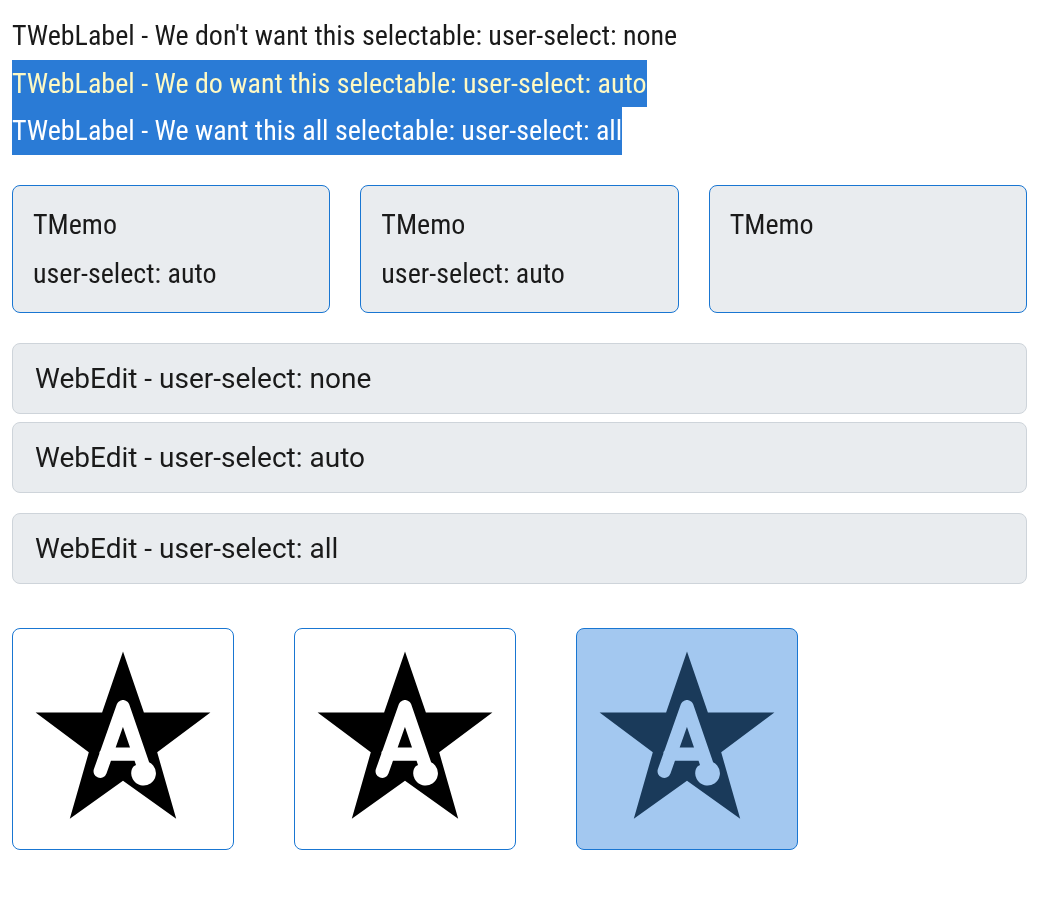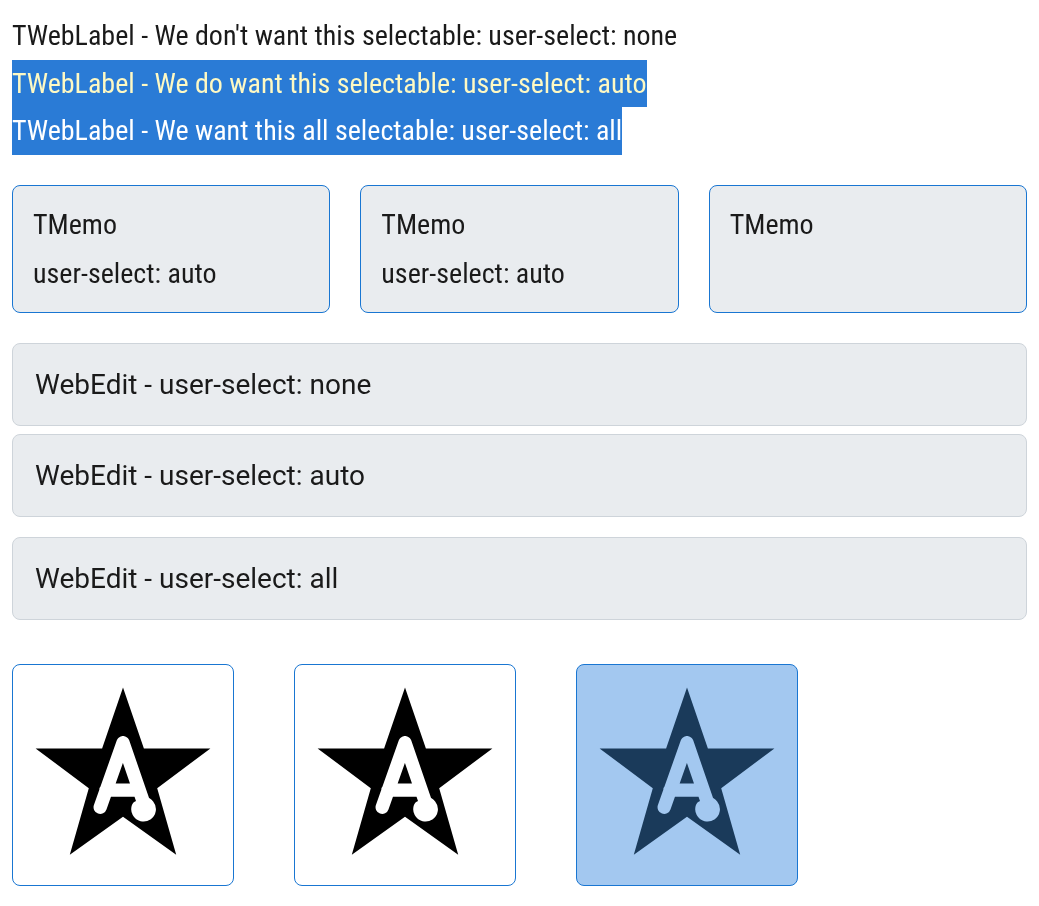--- a/index.html
+++ b/index.html
@@ -54,21 +54,21 @@
     .memo.none { user-select: none; }
     .memo.auto { user-select: auto; }
     .memo.all { user-select: all; }
     .edit-input {
       display: block;
       width: 100%;
       margin-top: 30px;
       border: 1px solid #ced4da;
       border-radius: 8px;
       background: #e9ecef;
-      padding: 24px 22px;
+      padding: 18px 22px;
       font-size: 28px;
       font-family: inherit;
       color: #1a1a1a;
     }
     .edit-input.none { user-select: none; }
     .edit-input.auto { user-select: auto; margin-top: 8px; }
     .edit-input.all { user-select: all; margin-top: 20px; }
     .image-row {
       display: flex;
       gap: 60px;

